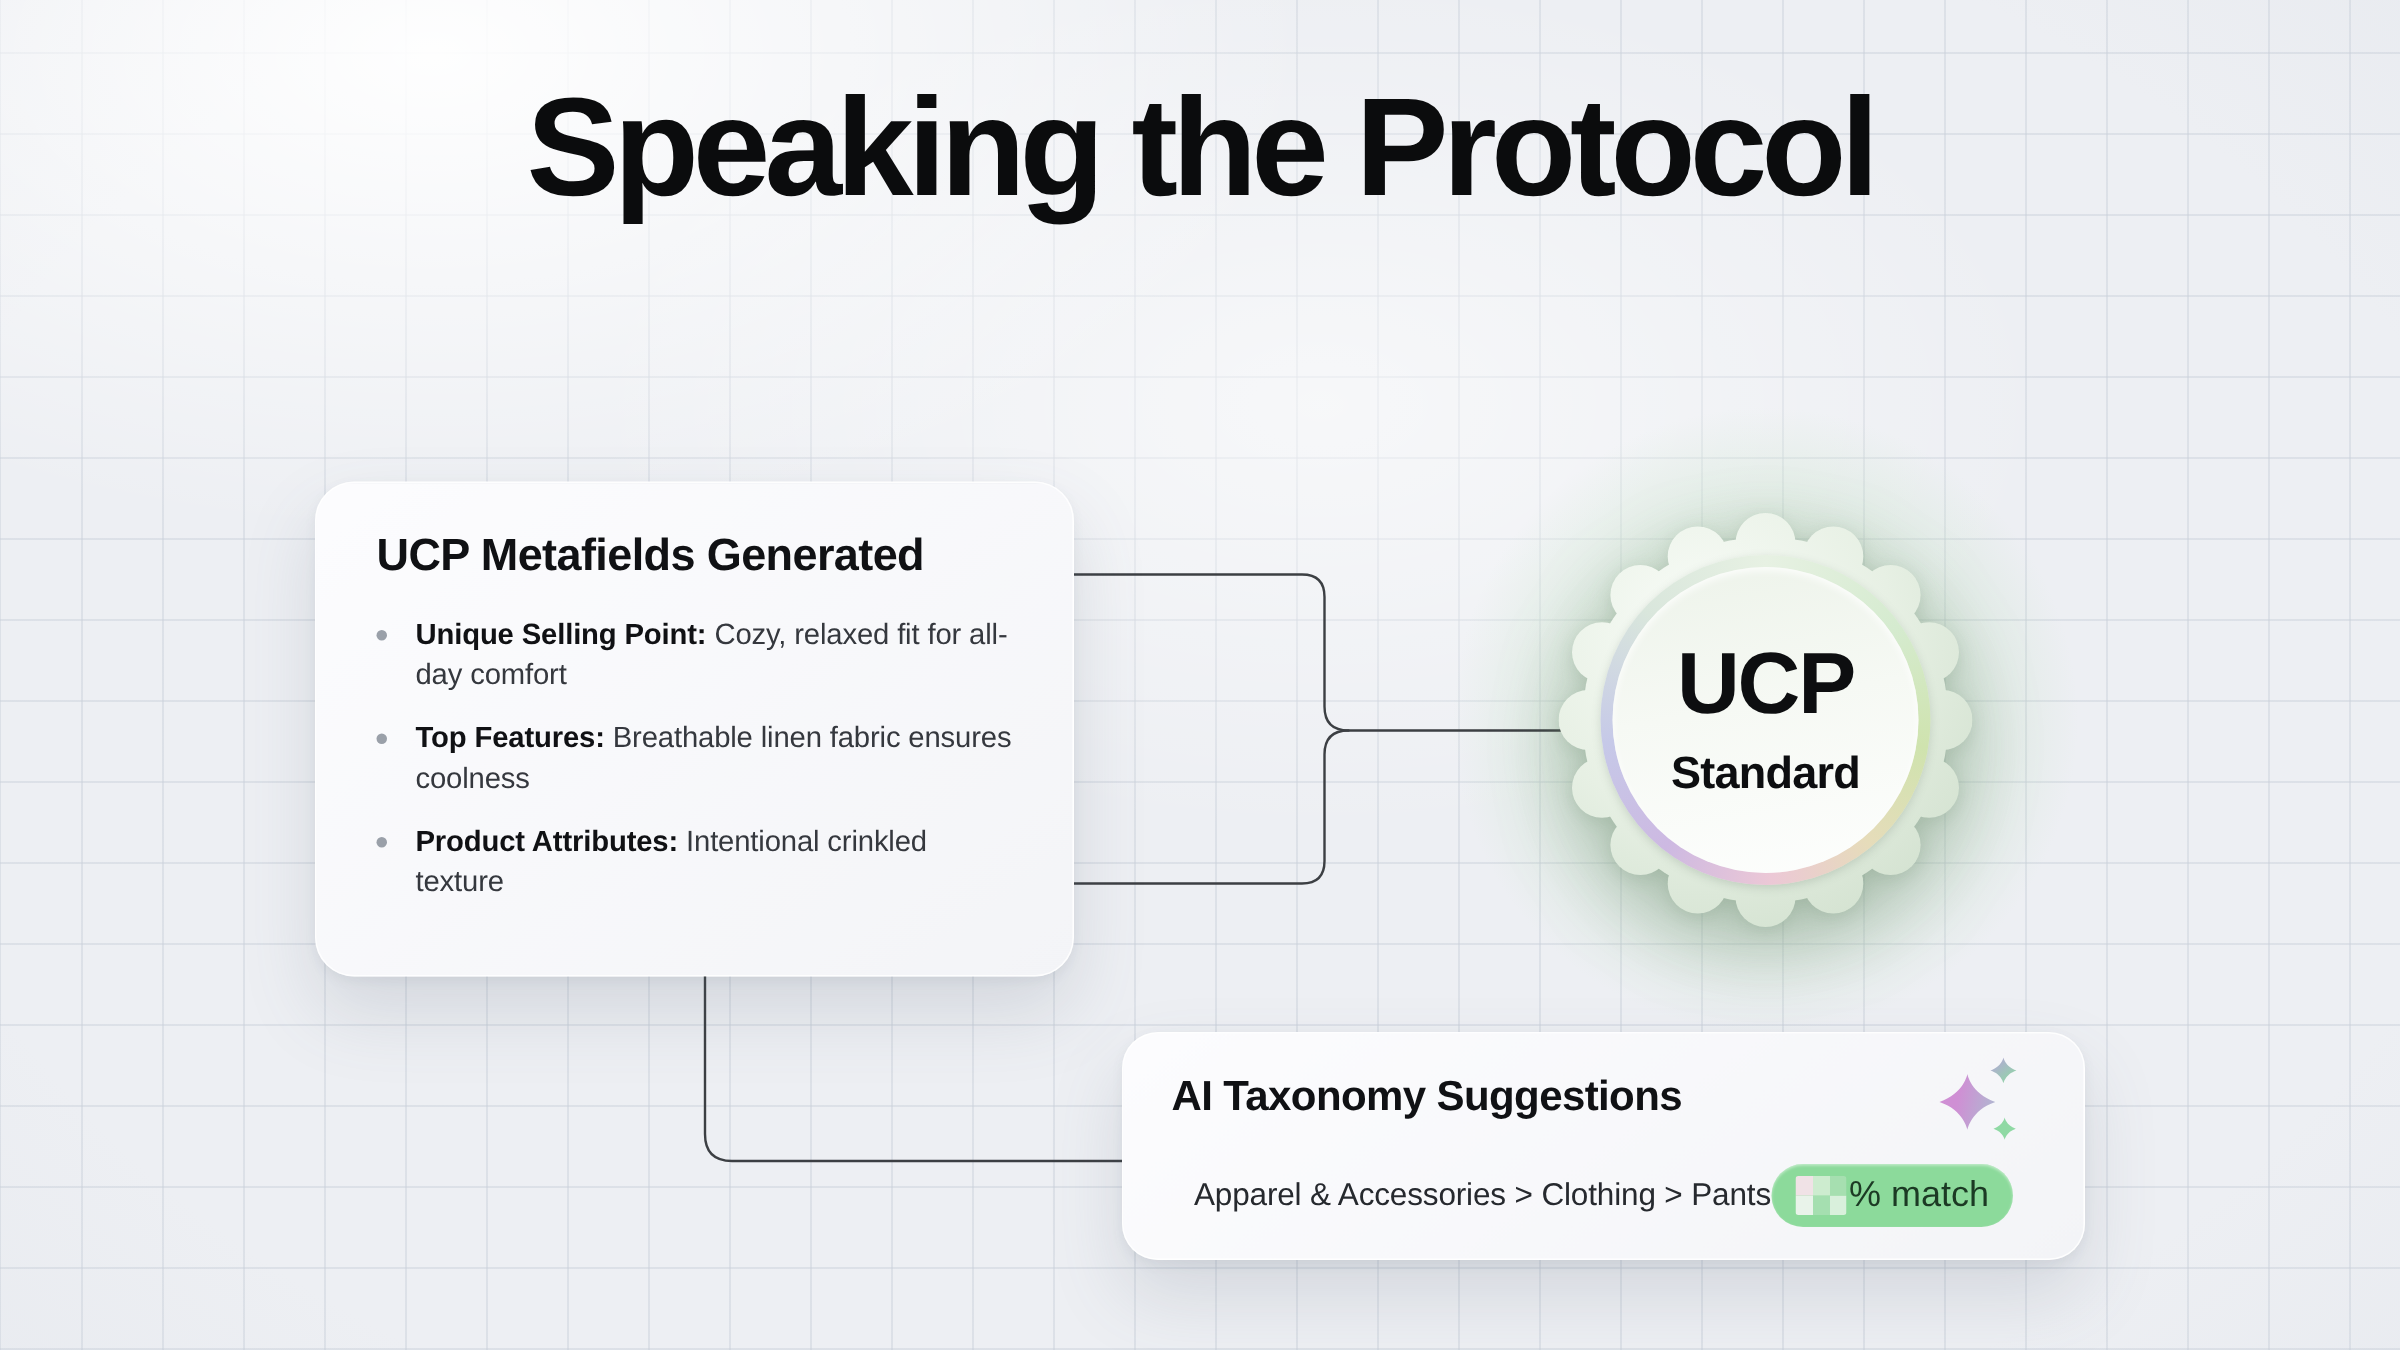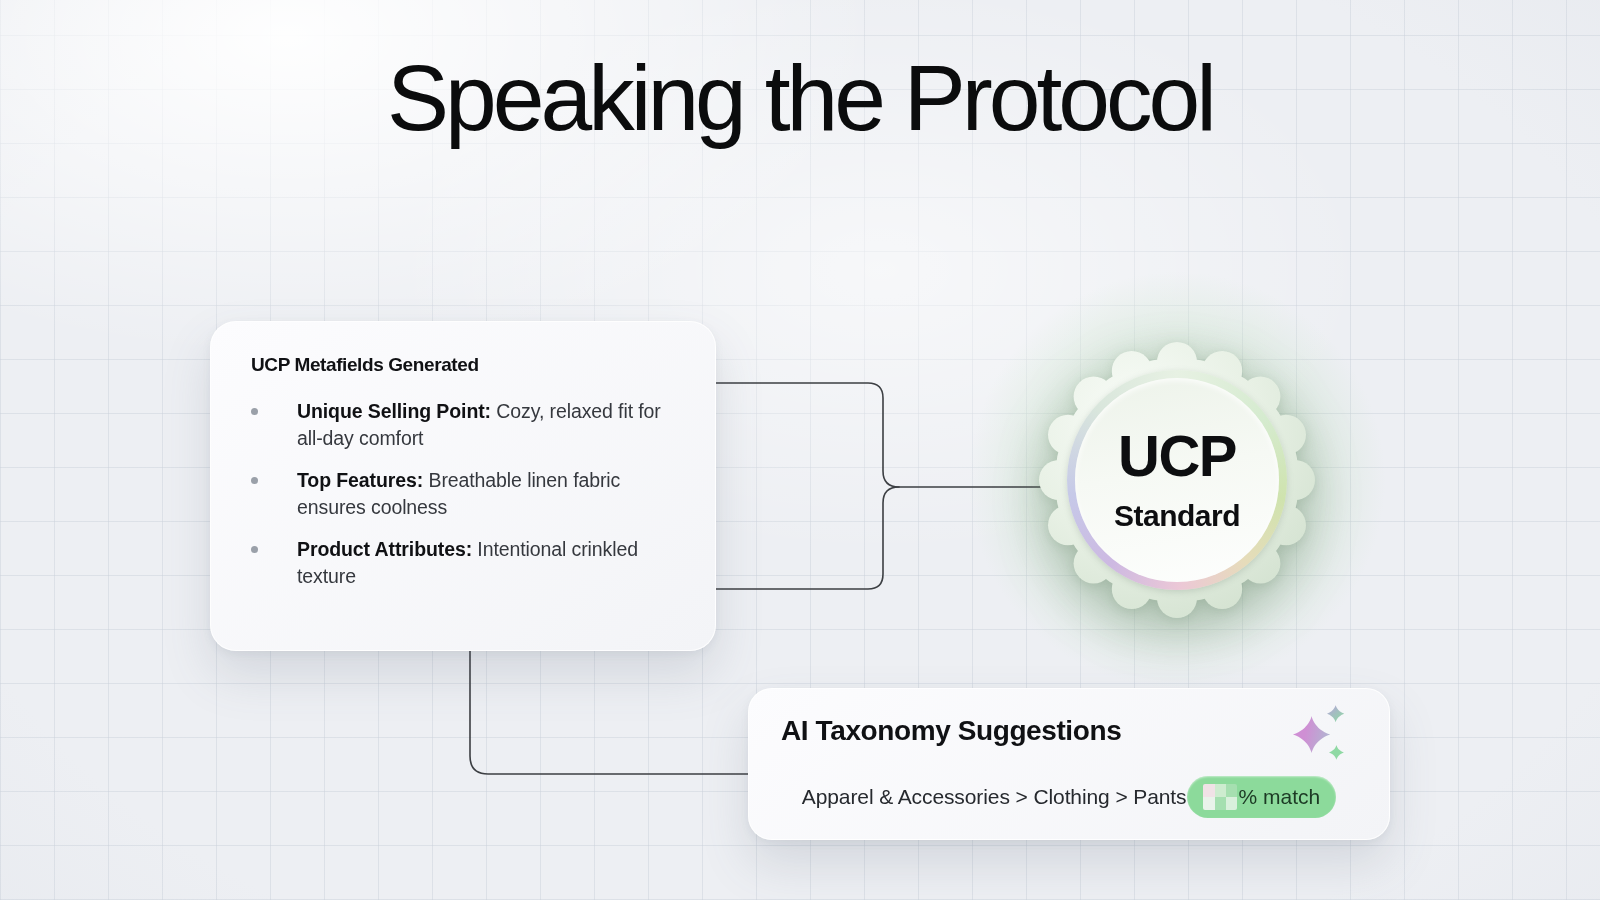--- a/index.html
+++ b/index.html
@@ -10,40 +10,40 @@
     background-image:
       radial-gradient(ellipse 950px 520px at 18% 4%, rgba(255,255,255,0.95), rgba(255,255,255,0) 62%),
       radial-gradient(ellipse 820px 480px at 55% 30%, rgba(255,255,255,0.55), rgba(255,255,255,0) 60%),
       radial-gradient(ellipse 1400px 900px at 50% 50%, rgba(255,255,255,0) 62%, rgba(203,209,219,0.30) 100%),
       repeating-linear-gradient(0deg, rgba(200,207,217,0.45) 0 1px, transparent 1px 54px),
       repeating-linear-gradient(90deg, rgba(200,207,217,0.45) 0 1px, transparent 1px 54px);
   }
   
   .page-title{
     position:absolute;top:46px;left:0;right:0;text-align:center;
-    font-size:93px;line-height:104px;font-weight:400;letter-spacing:-4px;color:#0b0c0d;
+    font-size:93px;line-height:104px;font-weight:700;letter-spacing:-4px;color:#0b0c0d;
   }
   .subtitle{
     position:absolute;top:186px;left:0;right:0;text-align:center;
     font-size:28px;line-height:38px;font-weight:400;color:#2c2f34;letter-spacing:-0.2px;
   }
   
   .card{
     position:absolute;border-radius:26px;
     background:linear-gradient(145deg,#fcfcfe 0%,#f3f4f7 100%);
     box-shadow:0 24px 48px rgba(88,98,118,0.17), 0 3px 8px rgba(88,98,118,0.08);
     border:1px solid rgba(255,255,255,0.85);
     z-index:3;
   }
   .metafields-card{left:210px;top:321px;width:506px;height:330px;padding:0;box-sizing:border-box;}
   .metafields-card .card-title{
-    margin:32px 36px 22px 40px;font-size:19px;font-weight:700;color:#101114;letter-spacing:-0.4px;
+    margin:32px 36px 22px 40px;font-size:30px;font-weight:700;color:#101114;letter-spacing:-0.4px;
   }
   .bullet-list{margin:0 34px 0 40px;}
-  .bullet-item{display:flex;margin-bottom:15px;gap:20px;}
+  .bullet-item{display:flex;margin-bottom:15px;}
   .bullet-dot{flex:0 0 26px;padding-top:10px;}
   .bullet-dot i{display:block;width:7px;height:7px;border-radius:50%;background:#9aa0a9;}
   .bullet-text{width:402px;font-size:19.5px;line-height:27px;color:#35383e;letter-spacing:-0.1px;}
   .bullet-text b{font-weight:700;color:#101114;}
   .taxonomy-card{left:748px;top:688px;width:642px;height:152px;box-sizing:border-box;padding:26px 32px 28px 32px;border-radius:24px;}
   .taxonomy-card .card-title{
     font-size:28px;line-height:32px;font-weight:700;color:#101114;letter-spacing:-0.4px;margin:0 0 29px 0;
   }
   .tax-row{display:flex;align-items:center;justify-content:center;}
   .breadcrumb{font-size:21px;color:#26292e;letter-spacing:-0.1px;}
@@ -51,21 +51,21 @@
     display:flex;align-items:center;height:42px;border-radius:21px;
     background:#8cda9b;padding:0 16px;gap:1px;
     box-shadow:inset 0 1px 2px rgba(255,255,255,0.5);
   }
   .redacted{
     width:34px;height:26px;border-radius:2px;margin-right:1px;
     background:
       linear-gradient(90deg,#f0e2e6 0 34%,#cdeccf 34% 67%,#a6dfb0 67% 100%) top / 100% 50% no-repeat,
       linear-gradient(90deg,#e9f3ea 0 34%,#a5dfb0 34% 67%,#d9f0dc 67% 100%) bottom / 100% 50% no-repeat;
   }
-  .match-pill span{font-size:21px;color:#1c3a24;}
+  .match-pill span{font-size:24px;color:#1c3a24;}
   .sparkles{position:absolute;left:542px;top:14px;width:60px;height:66px;}
   
   .connectors{position:absolute;left:0;top:0;z-index:2;}
   
   .badge-glow{
     position:absolute;left:957px;top:260px;width:440px;height:440px;z-index:1;
     background:radial-gradient(circle at 50% 50%, rgba(178,219,176,0.62) 0%, rgba(182,221,180,0.28) 44%, rgba(182,221,180,0) 67%);
   }
   .badge{position:absolute;left:1039px;top:342px;width:276px;height:276px;z-index:3;}
   .badge svg.seal{position:absolute;left:0;top:0;

